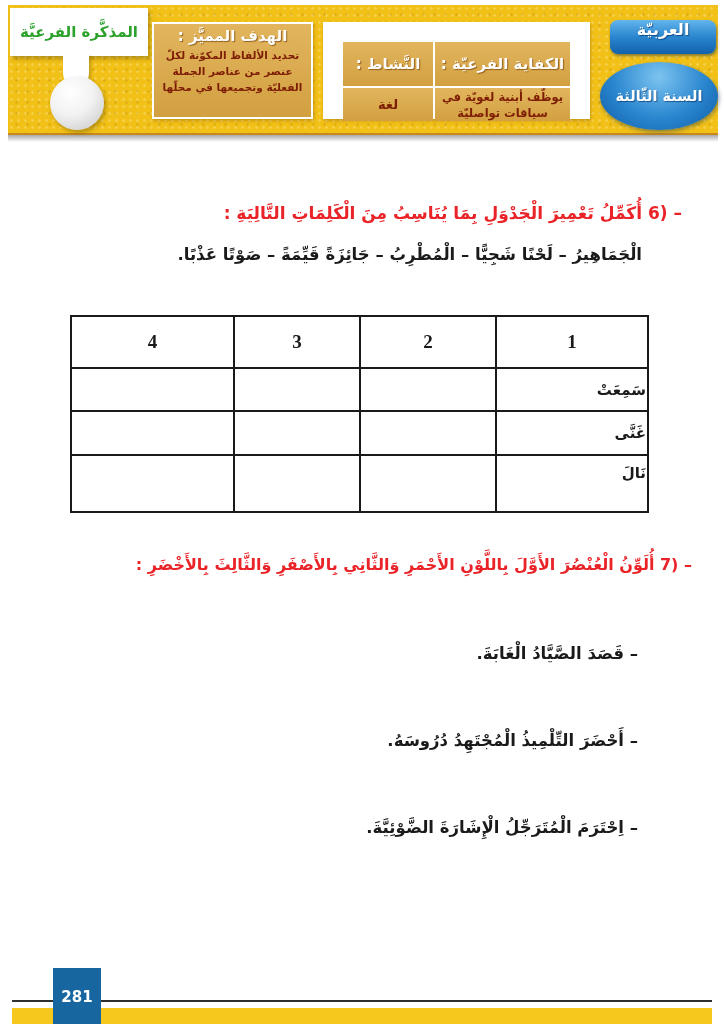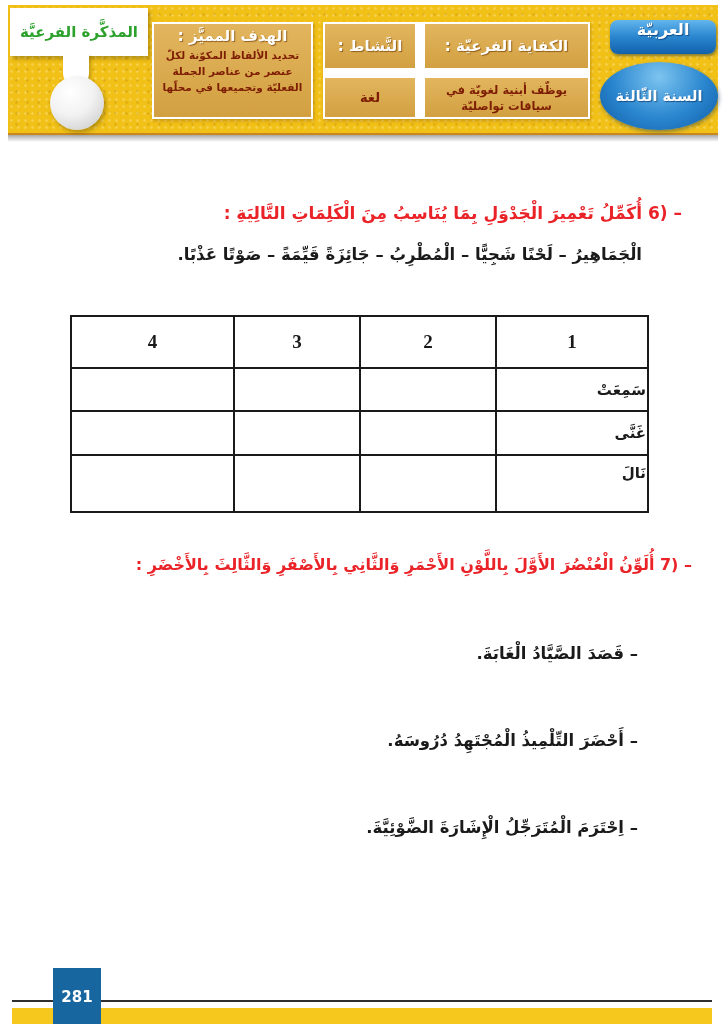--- a/index.html
+++ b/index.html
@@ -50,22 +50,22 @@
   }
   .box-title{
     color:#ffffff;font-weight:bold;font-size:15px;line-height:20px;
     text-shadow:1px 1px 1px rgba(110,55,0,.65);
   }
   .box-body{
     color:#7d1d03;font-weight:bold;font-size:10.5px;line-height:16px;padding:1px 3px 0 3px;
   }
   .grid-box{
     position:absolute;left:323px;top:22px;width:267px;height:97px;
-    background:#ffffff;box-sizing:border-box;padding:2px;
-    display:grid;grid-template-columns:90px 1fr;grid-template-rows:44px 1fr;gap:10px;
+    background:#ffffff;box-sizing:border-box;padding:20px;
+    display:grid;grid-template-columns:90px 1fr;grid-template-rows:44px 1fr;gap:2px;
     box-shadow:1px 2px 3px rgba(120,70,0,.35);
   }
   .grid-cell{
     background:linear-gradient(#e2b55e,#d2a041);
     display:flex;align-items:center;justify-content:center;
     text-align:center;direction:rtl;
   }
   
   .subject-badge{
     position:absolute;left:602px;top:20px;width:106px;height:34px;border-radius:8px;

